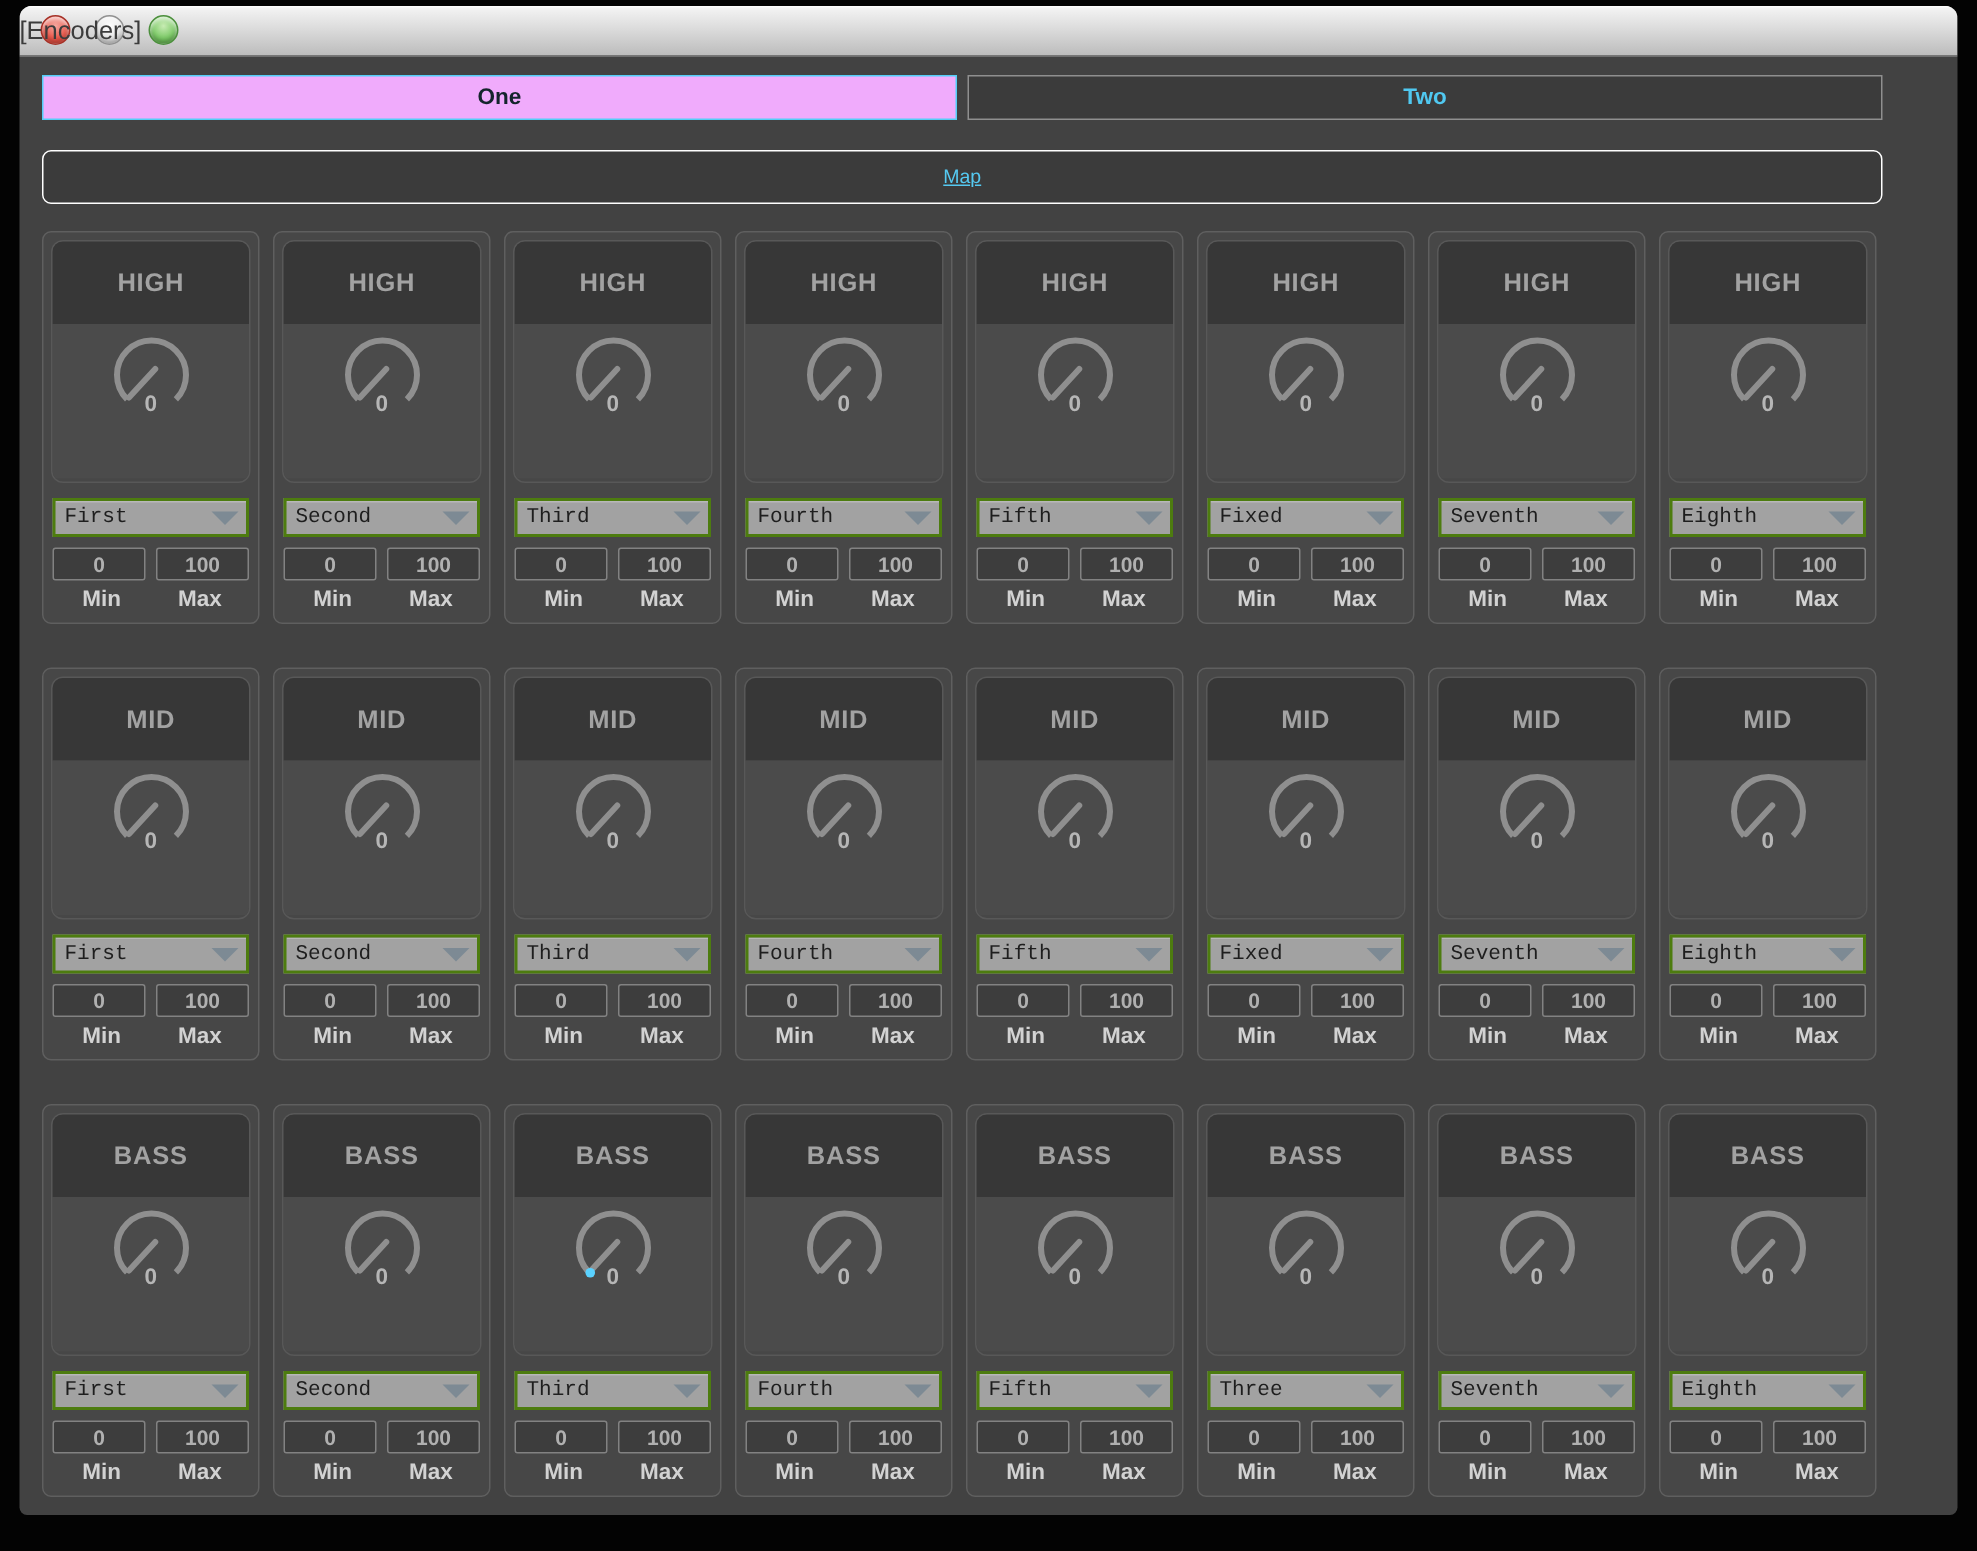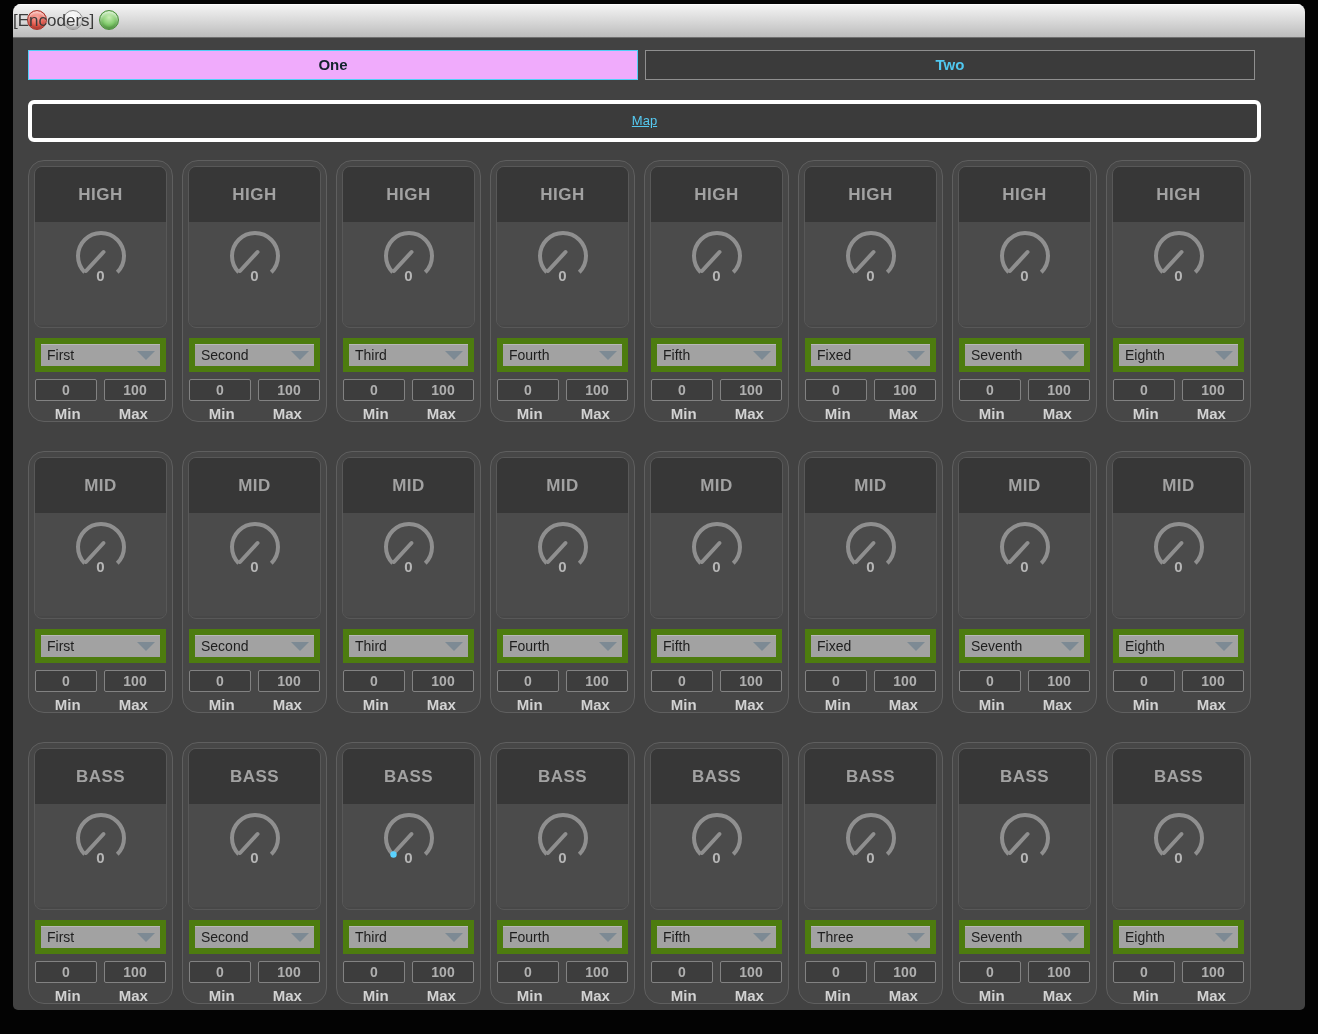--- a/index.html
+++ b/index.html
@@ -17,34 +17,34 @@
     box-shadow:inset 0 2px 3px rgba(255,255,255,.75), inset 0 -2px 3px rgba(0,0,0,.25);}
   .light.red{background:radial-gradient(circle at 50% 35%,#f6a9a1 0%,#e9594c 55%,#d4372b 100%);border:1px solid #a53228;}
   .light.white{background:radial-gradient(circle at 50% 35%,#ffffff 0%,#e4e4e4 55%,#c3c3c3 100%);border:1px solid #919191;}
   .light.green{background:radial-gradient(circle at 50% 35%,#c8ecb4 0%,#7cc967 55%,#51a43f 100%);border:1px solid #4c8f3d;}
   
   .content{padding:12px 0 0 15px;}
   .tabs{display:flex;gap:7px;width:1227px;}
   .tab{flex:1;height:28px;line-height:28px;text-align:center;box-sizing:content-box;
     background:#3b3b3b;border:1px solid #8f8f8f;font-weight:bold;font-size:15px;color:#50c8f0;cursor:default;}
   .tab.selected{background:#f0abfc;border-color:#52cff7;color:#14242c;}
-  .mapbar{margin-top:20px;width:1225px;height:34px;line-height:34px;border:4px solid #ffffff;
+  .mapbar{margin-top:20px;width:1225px;height:34px;line-height:34px;border:1px solid #ffffff;
     border-radius:6px;background:#3b3b3b;text-align:center;font-size:13px;color:#55c9f1;text-decoration:underline;}
   
   .grid{margin-top:18px;display:grid;grid-template-columns:repeat(8,145px);
     grid-auto-rows:262px;column-gap:9px;row-gap:29px;}
-  .panel{box-sizing:border-box;border:1px solid #5f5f5f;border-radius:16px;background:#474747;}
+  .panel{box-sizing:border-box;border:1px solid #5f5f5f;border-radius:6px;background:#474747;}
   .inner{margin:5px 5px 0 5px;height:160px;border:1px solid #585858;border-radius:8px;overflow:hidden;}
   .ptitle{height:55px;background:#373737;display:flex;align-items:center;justify-content:center;
     font-weight:bold;font-size:17px;letter-spacing:.5px;color:#a2a2a2;}
   .knobzone{height:103px;background:#4b4b4b;display:flex;flex-direction:column;align-items:center;}
   .knob{margin-top:8px;}
   .kval{margin-top:-17px;font-weight:bold;font-size:15px;color:#b6b6b6;text-align:center;position:relative;z-index:2;}
   .dropdown{position:relative;margin:10px 6px 0 6px;height:22px;background:#a2a2a2;
-    border:6px solid #4d7c0f;box-shadow:inset 0 1px 0 #b8b8b8;}
+    border:2px solid #4d7c0f;box-shadow:inset 0 1px 0 #b8b8b8;font-family:Liberation Mono, monospace;}
   .ddtext{line-height:22px;padding-left:6px;font-size:14px;color:#1e1e1e;
     white-space:nowrap;overflow:hidden;}
   .ddarrow{position:absolute;right:5px;top:7px;width:0;height:0;
     border-left:9px solid transparent;border-right:9px solid transparent;border-top:9px solid #7d8a94;}
   .numrow{display:flex;gap:7px;margin:7px 6px 0 6px;}
   .numbox{flex:1;height:20px;line-height:20px;background:#3d3d3d;border:1px solid #828282;
     border-radius:2px;text-align:center;font-weight:bold;font-size:14px;color:#b0b0b0;}
   .lblrow{display:flex;margin:4px 6px 0 6px;}
   .lblrow div{flex:1;text-align:center;font-weight:bold;font-size:15px;color:#d2d2d2;}
   .arc{stroke:#8f8f8f;stroke-width:4;fill:none;}

